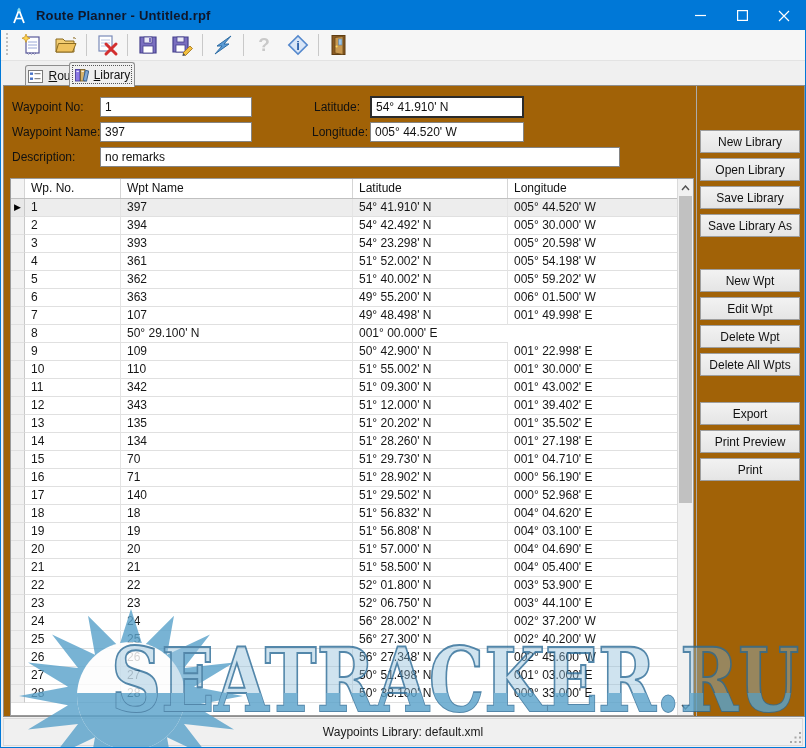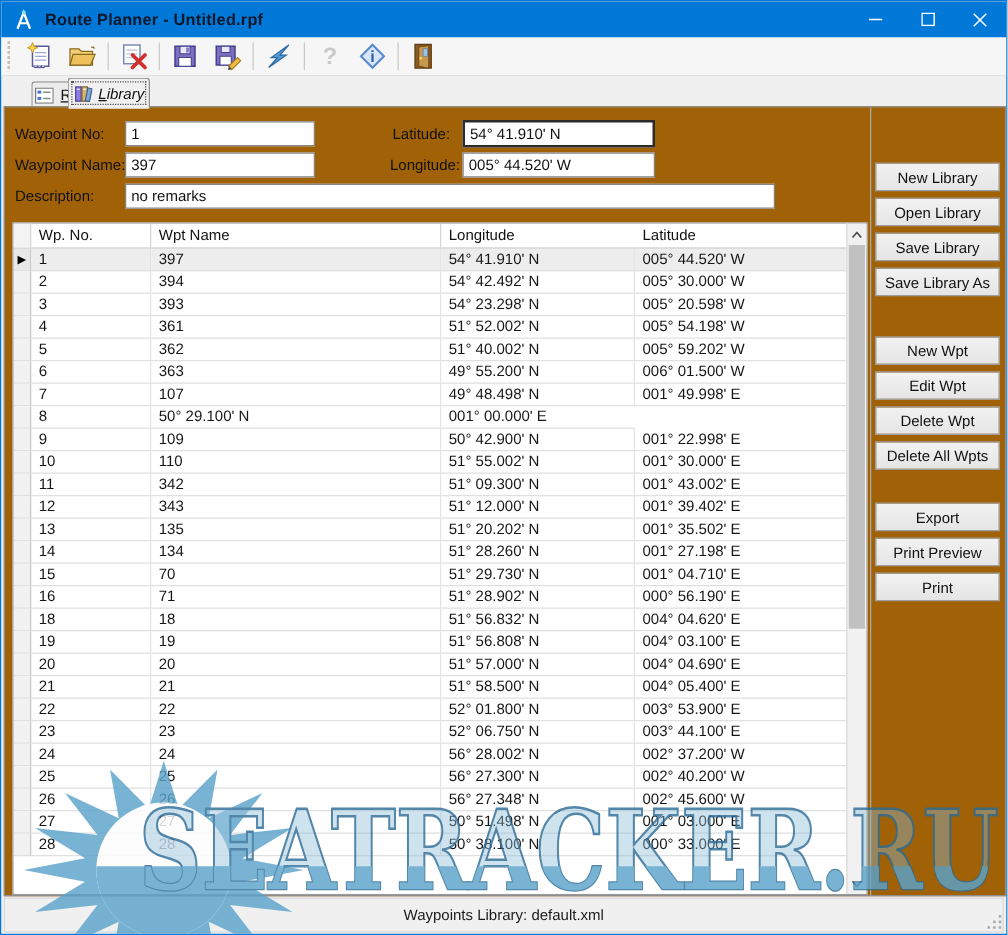--- a/index.html
+++ b/index.html
@@ -177,21 +177,21 @@
   <div class="tabstrip">
     <div class="tab inactive" style="left:8px;width:59px;margin-left:16px;">
       <svg width="15" height="13" viewBox="0 0 15 13">
         <rect x="0.5" y="0.5" width="14" height="12" fill="#fff" stroke="#7A7A7A"></rect>
         <rect x="2" y="2.5" width="3" height="2.4" fill="#4A74C8"></rect>
         <rect x="2" y="7.5" width="3" height="2.4" fill="#4A74C8"></rect>
         <path d="M6.5 3.7 h6 M6.5 8.7 h6" stroke="#8A8A8A" stroke-width="1.2"></path>
       </svg>
       <span><u>R</u>oute</span>
     </div>
-    <div class="tab active" style="left:53px;width:66px;font-style:italic;">
+    <div class="tab active" style="left:68px;width:66px;">
       <svg width="15" height="14" viewBox="0 0 15 14">
         <rect x="1.5" y="1.5" width="4.4" height="11.5" fill="#8C7AE6" stroke="#4A3F99" stroke-width="0.9"></rect>
         <rect x="6.5" y="1.5" width="4.4" height="11.5" fill="#D8B36B" stroke="#7A5F2A" stroke-width="0.9"></rect>
         <rect x="10.2" y="2.6" width="3.4" height="10.4" transform="rotate(12 12 8)" fill="#7FA8D8" stroke="#3A5F8A" stroke-width="0.9"></rect>
         <path d="M2.5 3.4 h2.4 M7.5 3.4 h2.4" stroke="#fff" stroke-width="0.9"></path>
       </svg>
       <span><u>L</u>ibrary</span>
     </div>
   </div>
 
@@ -211,22 +211,22 @@
     <div class="fld" style="left:366px;top:36px;width:154px;">005° 44.520' W</div>
 
     <span class="fld-label" style="left:8px;top:64px;">Description:</span>
     <div class="fld" style="left:96px;top:61px;width:520px;">no remarks</div>
 
     <div class="wtable">
       <div class="thead">
         <div class="hc"></div>
         <div class="hc">Wp. No.</div>
         <div class="hc">Wpt Name</div>
+        <div class="hc">Latitude</div>
         <div class="hc" style="border-right:none;">Longitude</div>
-        <div class="hc">Latitude</div>
       </div>
       <div class="tbody">
           <div class="trow selected">
             <div class="tc sel-cell">▶</div>
             <div class="tc">1</div>
             <div class="tc">397</div>
             <div class="tc">54° 41.910' N</div>
             <div class="tc" style="border-right: none;">005° 44.520' W</div>
           </div>
           <div class="trow">
@@ -325,20 +325,27 @@
             <div class="tc">70</div>
             <div class="tc">51° 29.730' N</div>
             <div class="tc" style="border-right: none;">001° 04.710' E</div>
           </div>
           <div class="trow">
             <div class="tc sel-cell"></div>
             <div class="tc">16</div>
             <div class="tc">71</div>
             <div class="tc">51° 28.902' N</div>
             <div class="tc" style="border-right: none;">000° 56.190' E</div>
+          </div>
+          <div class="trow">
+            <div class="tc sel-cell"></div>
+            <div class="tc">17</div>
+            <div class="tc">140</div>
+            <div class="tc">51° 29.502' N</div>
+            <div class="tc" style="border-right: none;">000° 52.968' E</div>
           </div>
           <div class="trow">
             <div class="tc sel-cell"></div>
             <div class="tc">18</div>
             <div class="tc">18</div>
             <div class="tc">51° 56.832' N</div>
             <div class="tc" style="border-right: none;">004° 04.620' E</div>
           </div>
           <div class="trow">
             <div class="tc sel-cell"></div>

